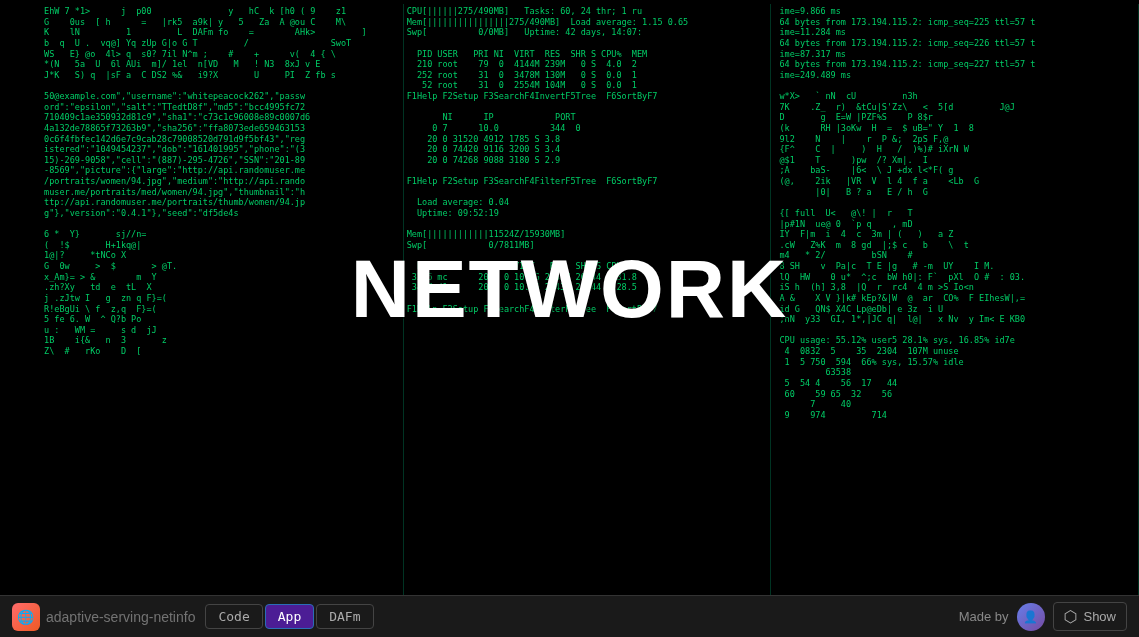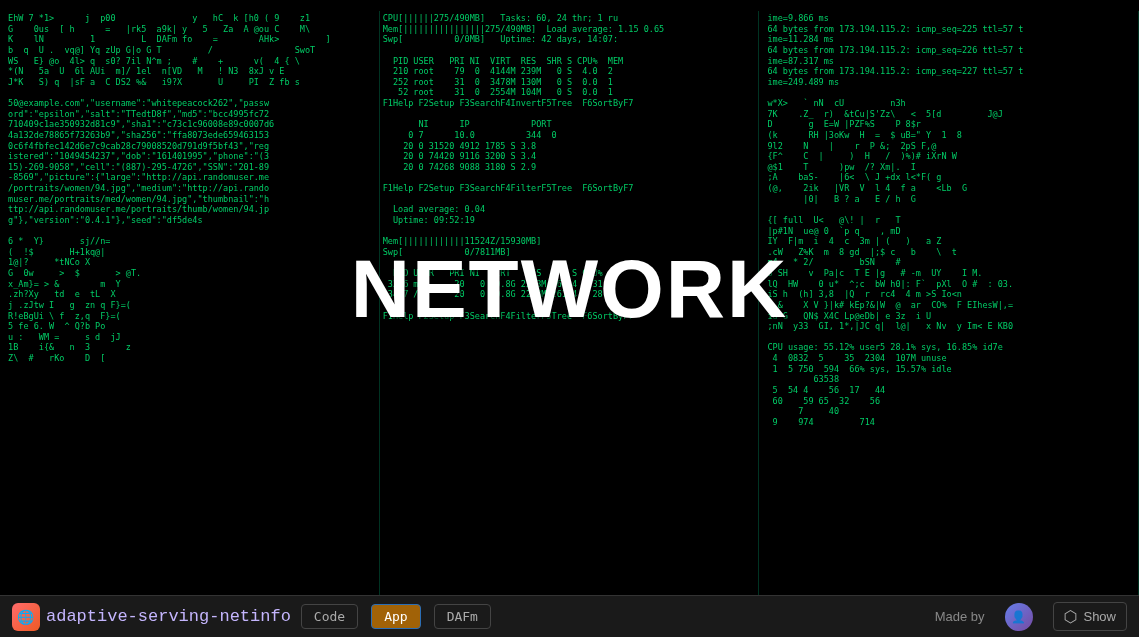--- a/index.html
+++ b/index.html
@@ -81,53 +81,53 @@
       border-radius: 6px;
       display: flex;
       align-items: center;
       justify-content: center;
       font-size: 14px;
       color: #fff;
       font-weight: bold;
     }
 
     .app-name {
-      color: #c4b5fd;
-      font-size: 17px;
-      font-family: Liberation Mono, monospace;
+      color: #737373;
+      font-size: 14px;
+      font-family: Liberation Sans, sans-serif;
     }
 
     .tab-buttons {
       display: flex;
       align-items: center;
-      gap: 13px;
+      gap: 2px;
       margin-left: 4px;
     }
 
     .tab-btn {
       padding: 4px 12px;
       border-radius: 4px;
       border: 1px solid #444;
       background: transparent;
       color: #aaa;
       font-size: 13px;
       cursor: pointer;
       font-family: monospace;
     }
 
     .tab-btn.active {
-      background: #a16207;
+      background: #4c1d95;
       border-color: #2a6db5;
       color: #fff;
     }
 
     .bottom-right {
       display: flex;
       align-items: center;
-      gap: 20px;
+      gap: 8px;
     }
 
     .made-by-text {
       color: #888;
       font-size: 13px;
       font-family: sans-serif;
     }
 
     .avatar {
       width: 28px;
@@ -155,27 +155,28 @@
       font-family: sans-serif;
     }
 
     .show-icon {
       font-size: 16px;
     }
 
     
     .terminal-grid {
       position: absolute;
-      top: 11px; left: 0;
+      top: 4px; left: 0;
       width: 100%;
       height: calc(100% - 42px);
       display: grid;
       grid-template-columns: 1fr 1fr 1fr;
       overflow: hidden;
       z-index: 1;
+      padding-left: 36px;
     }
 
     .term-col {
       border-right: 1px solid #003322;
       padding: 2px 3px;
       overflow: hidden;
       height: 100%;
     }
 
     .term-col pre {

